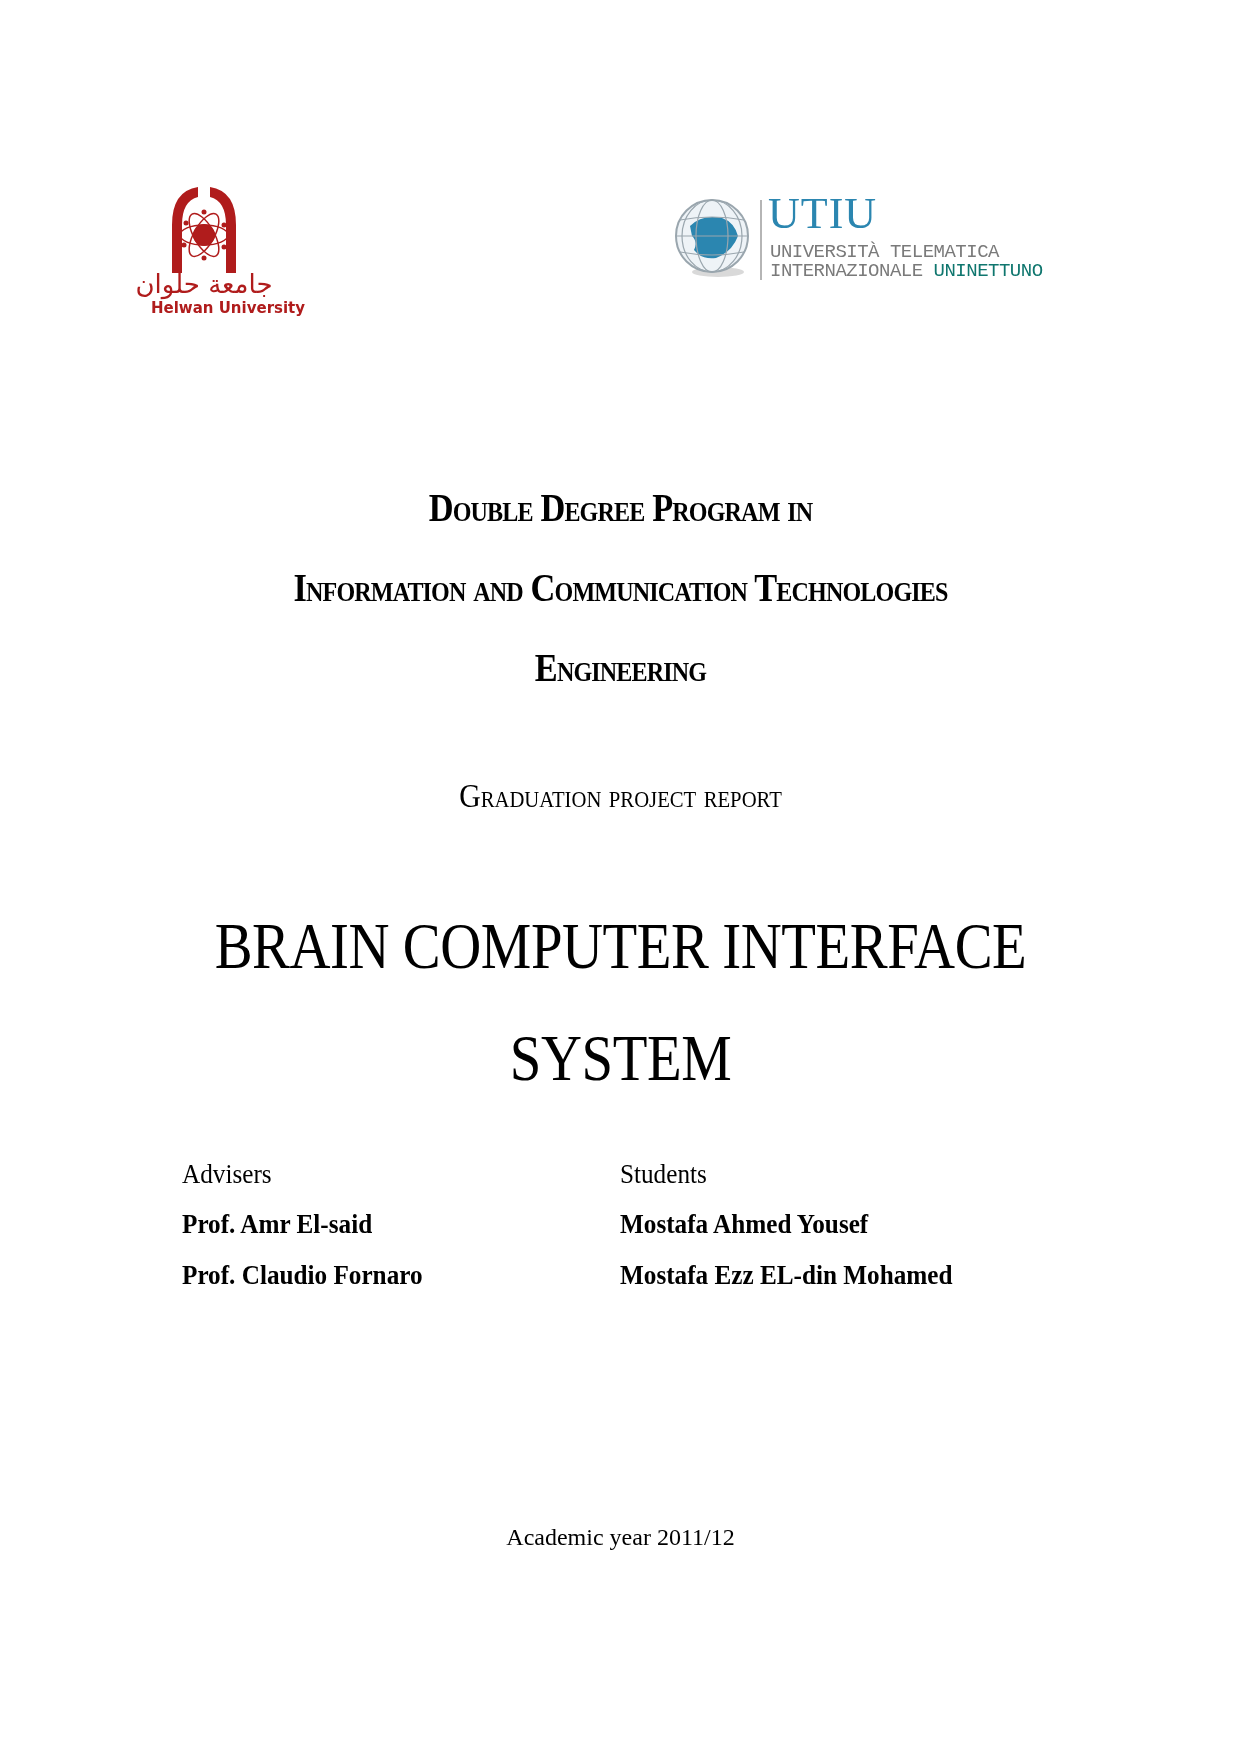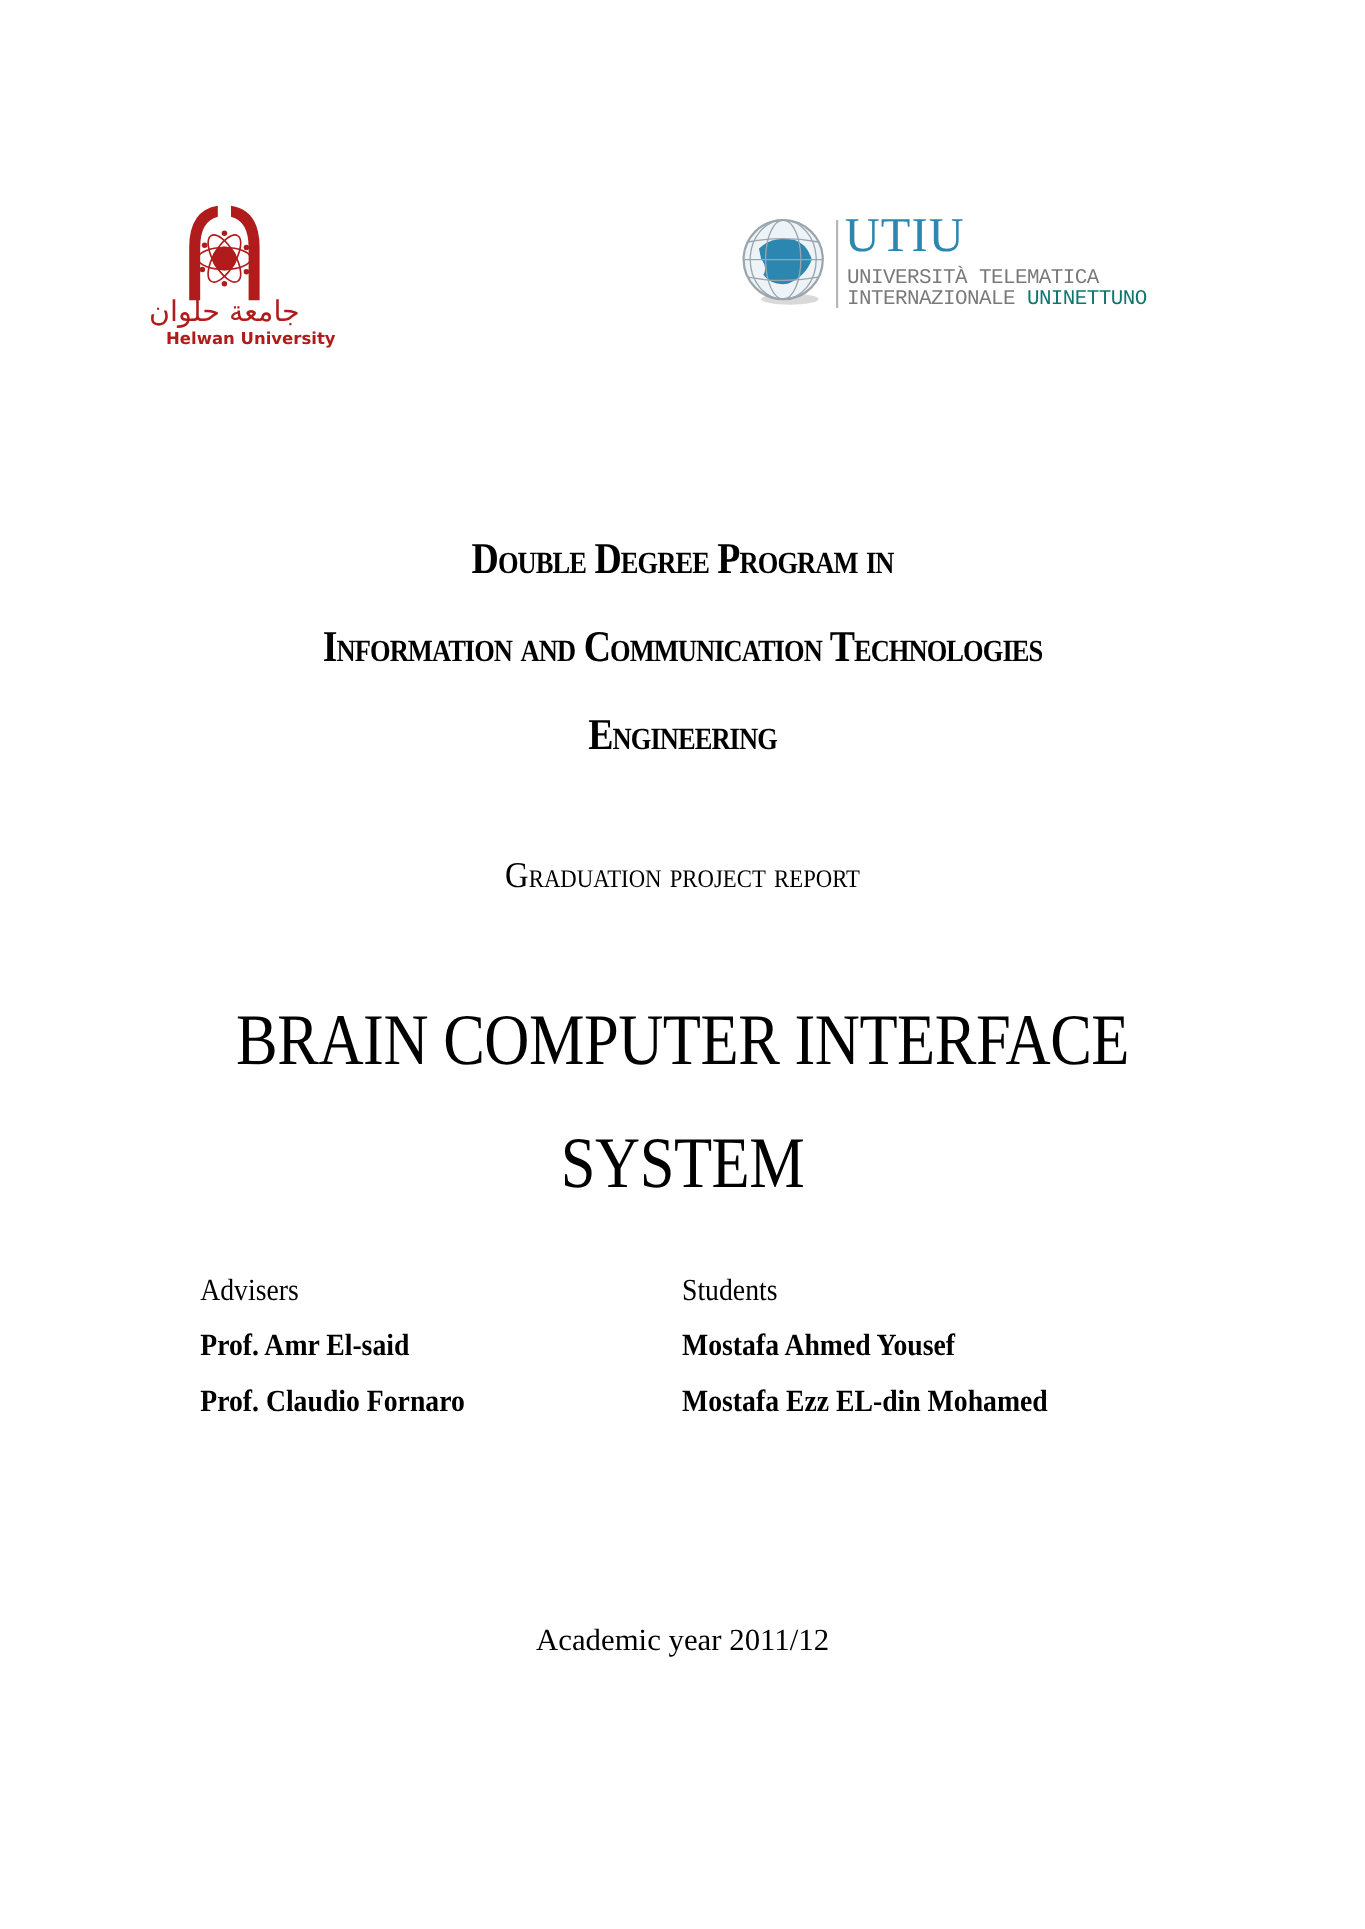--- a/index.html
+++ b/index.html
@@ -75,21 +75,21 @@
       font-family: "Liberation Serif", serif; font-size: 28px;
       transform: scaleX(0.9); transform-origin: left;
       white-space: nowrap;
     }
     .people-name {
       font-family: "Liberation Serif", serif; font-weight: bold; font-size: 28px;
       transform: scaleX(0.9); transform-origin: left;
       white-space: nowrap;
     }
     .year {
-      font-family: "Liberation Serif", serif; font-size: 28px;
+      font-family: "Liberation Serif", serif; font-size: 24px; margin-top: 48px;
     }
   </style>
 </head>
 <body>
 
 <div class="abs helwan-logo">
   <svg width="160" height="90" viewBox="0 0 160 90" style="position:absolute;left:0;top:0;">
 
     <path d="M48 88 L48 40 Q48 6 74 2 L74 12 Q58 16 58 40 L58 88 Z" fill="#b01c1c"></path>
     <path d="M112 88 L112 40 Q112 6 86 2 L86 12 Q102 16 102 40 L102 88 Z" fill="#b01c1c"></path>

